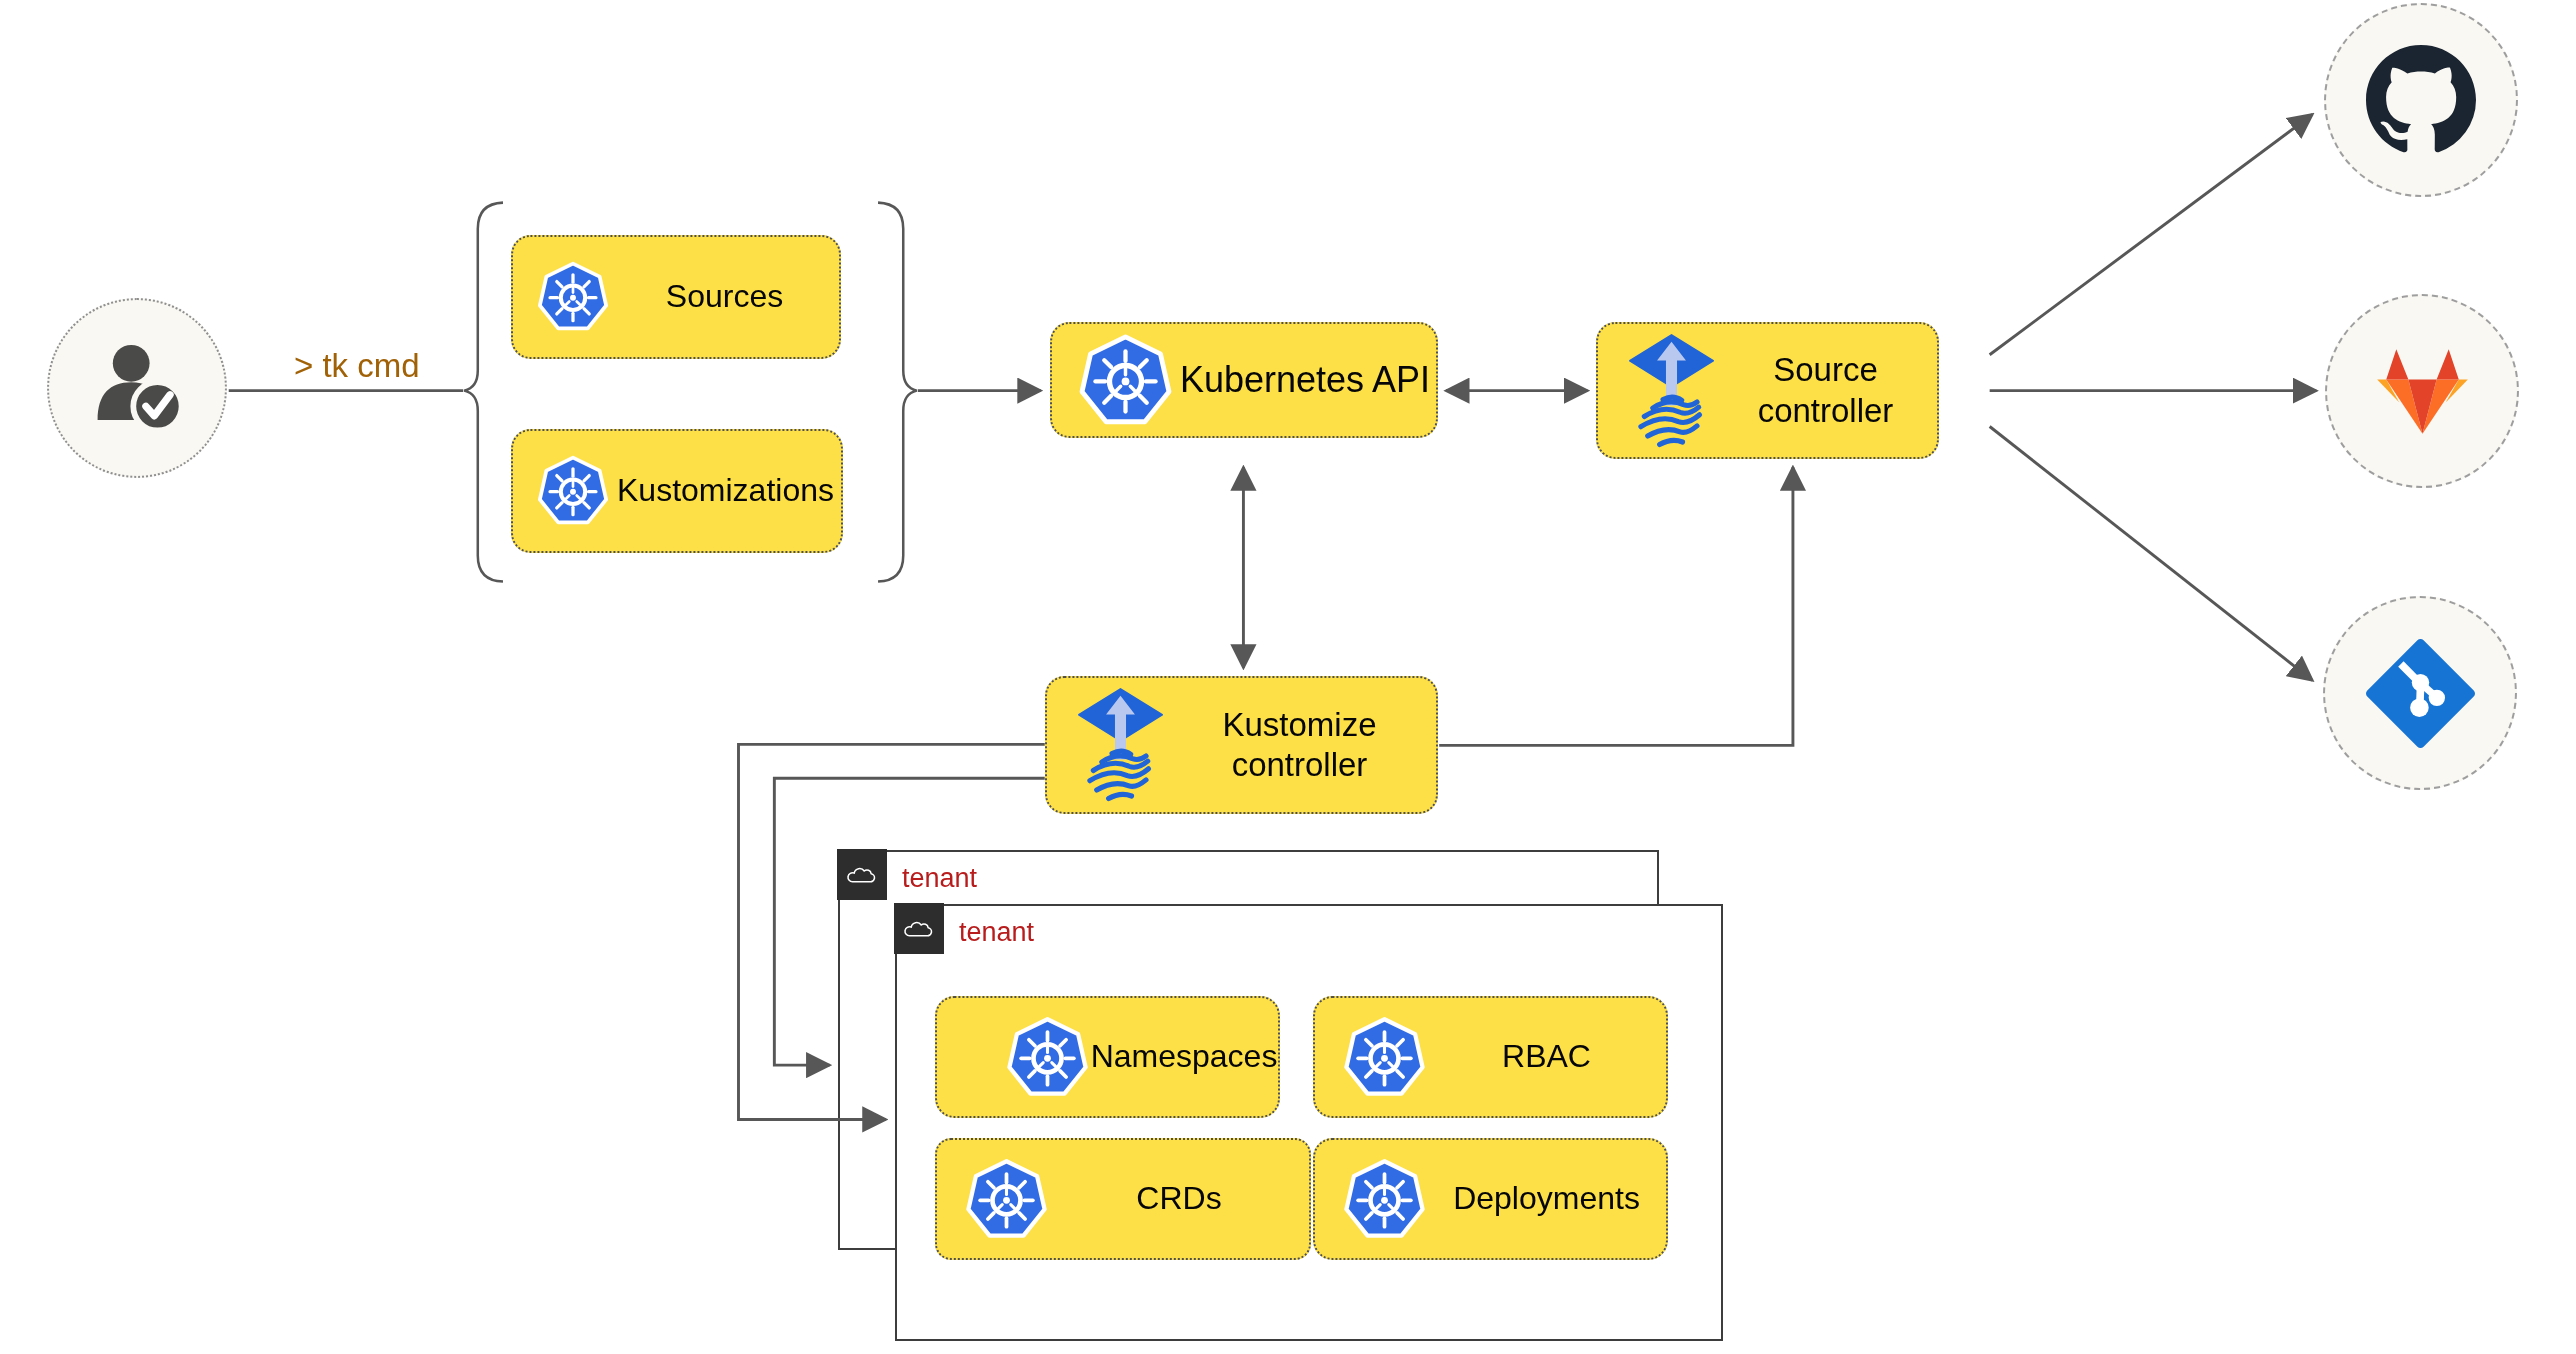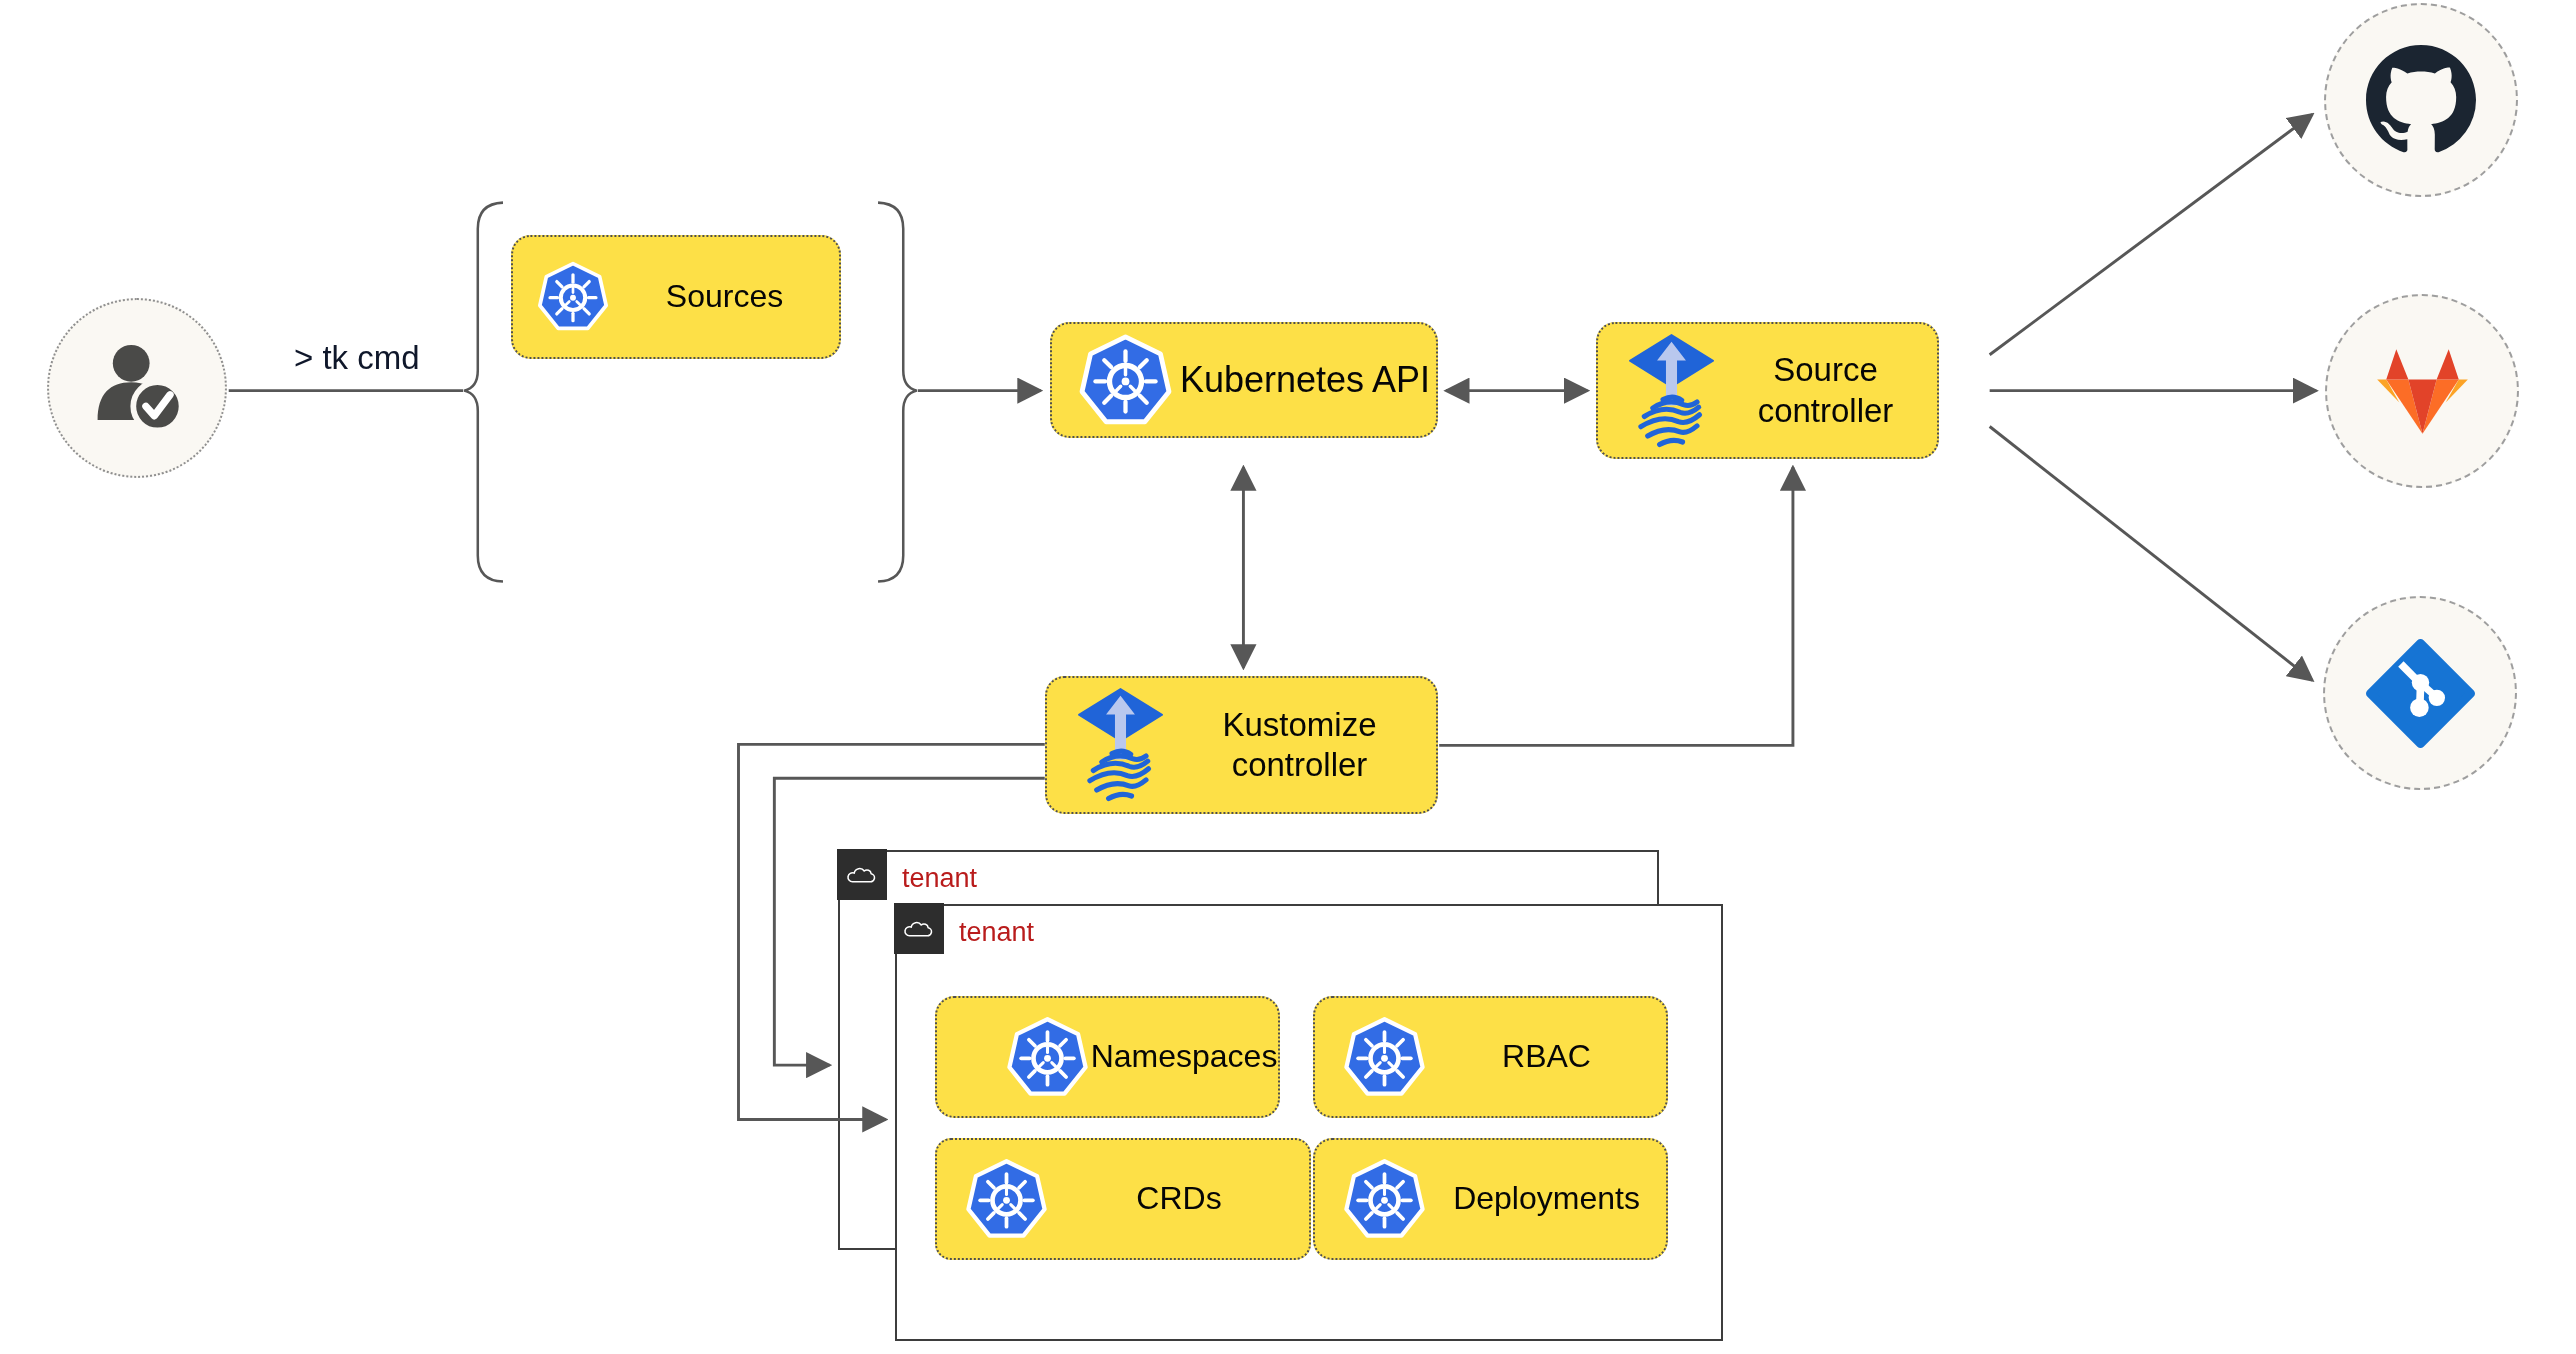--- a/index.html
+++ b/index.html
@@ -15,21 +15,21 @@
   .node .nlbl{flex:1;text-align:center;font-size:33px;color:#060606;line-height:1.22;}
   .node .nlbl.big{font-size:36px;}
   .node .nlbl.mid{font-size:32px;}
   .icon{flex:0 0 auto;display:block;}
   .circle{
     position:absolute;border-radius:50%;background:#faf8f3;box-sizing:border-box;
     display:flex;align-items:center;justify-content:center;z-index:5;
   }
   .circle.person{border:2.9px dotted #8f8f8f;}
   .circle.remote{border:2.9px dashed #9e9e9e;}
-  .cli-label{position:absolute;font-size:33px;color:#0f172a;z-index:5;}
+  .cli-label{position:absolute;font-size:33px;color:#a16207;z-index:5;margin-top:8px;}
   .tenant{position:absolute;background:#ffffff;border:2.9px solid #3d3d3d;box-sizing:border-box;}
   .tenant .cloudbox{
     position:absolute;left:-2.9px;top:-2.9px;width:50px;height:51px;background:#2d2d2d;
     display:flex;align-items:center;justify-content:center;
   }
   .tenant .tname{position:absolute;left:62px;top:10.7px;font-size:27px;color:#b91c1c;}
   .t-back{left:838px;top:850px;width:821px;height:400px;z-index:1;}
   .t-front{left:895px;top:904px;width:828px;height:437px;z-index:2;}
   .inner{z-index:3;}
   
@@ -158,20 +158,26 @@
     </svg>
   </div>
   <div class="cli-label" style="left:294px;top:339px;">&gt; tk cmd</div>
 
   <div class="node n-sources">
     <svg class="icon" style="margin-left:23px" width="74" height="74" viewBox="0 0 76 76">
         <use href="#sym-k8s"></use>
       </svg>
     <div class="nlbl mid">Sources</div>
   </div>
+  <div class="node n-kustomizations">
+    <svg class="icon" style="margin-left:23px" width="74" height="74" viewBox="0 0 76 76">
+        <use href="#sym-k8s"></use>
+      </svg>
+    <div class="nlbl mid">Kustomizations</div>
+  </div>
 
   <div class="node n-k8sapi">
     <svg class="icon" style="margin-left:25px" width="97" height="97" viewBox="0 0 100 100">
         <use href="#sym-k8s"></use>
       </svg>
     <div class="nlbl big">Kubernetes API</div>
   </div>
 
   <div class="node n-srcctrl">
     <svg class="icon" style="margin-left:31px" width="85" height="114" viewBox="0 0 88 118">

